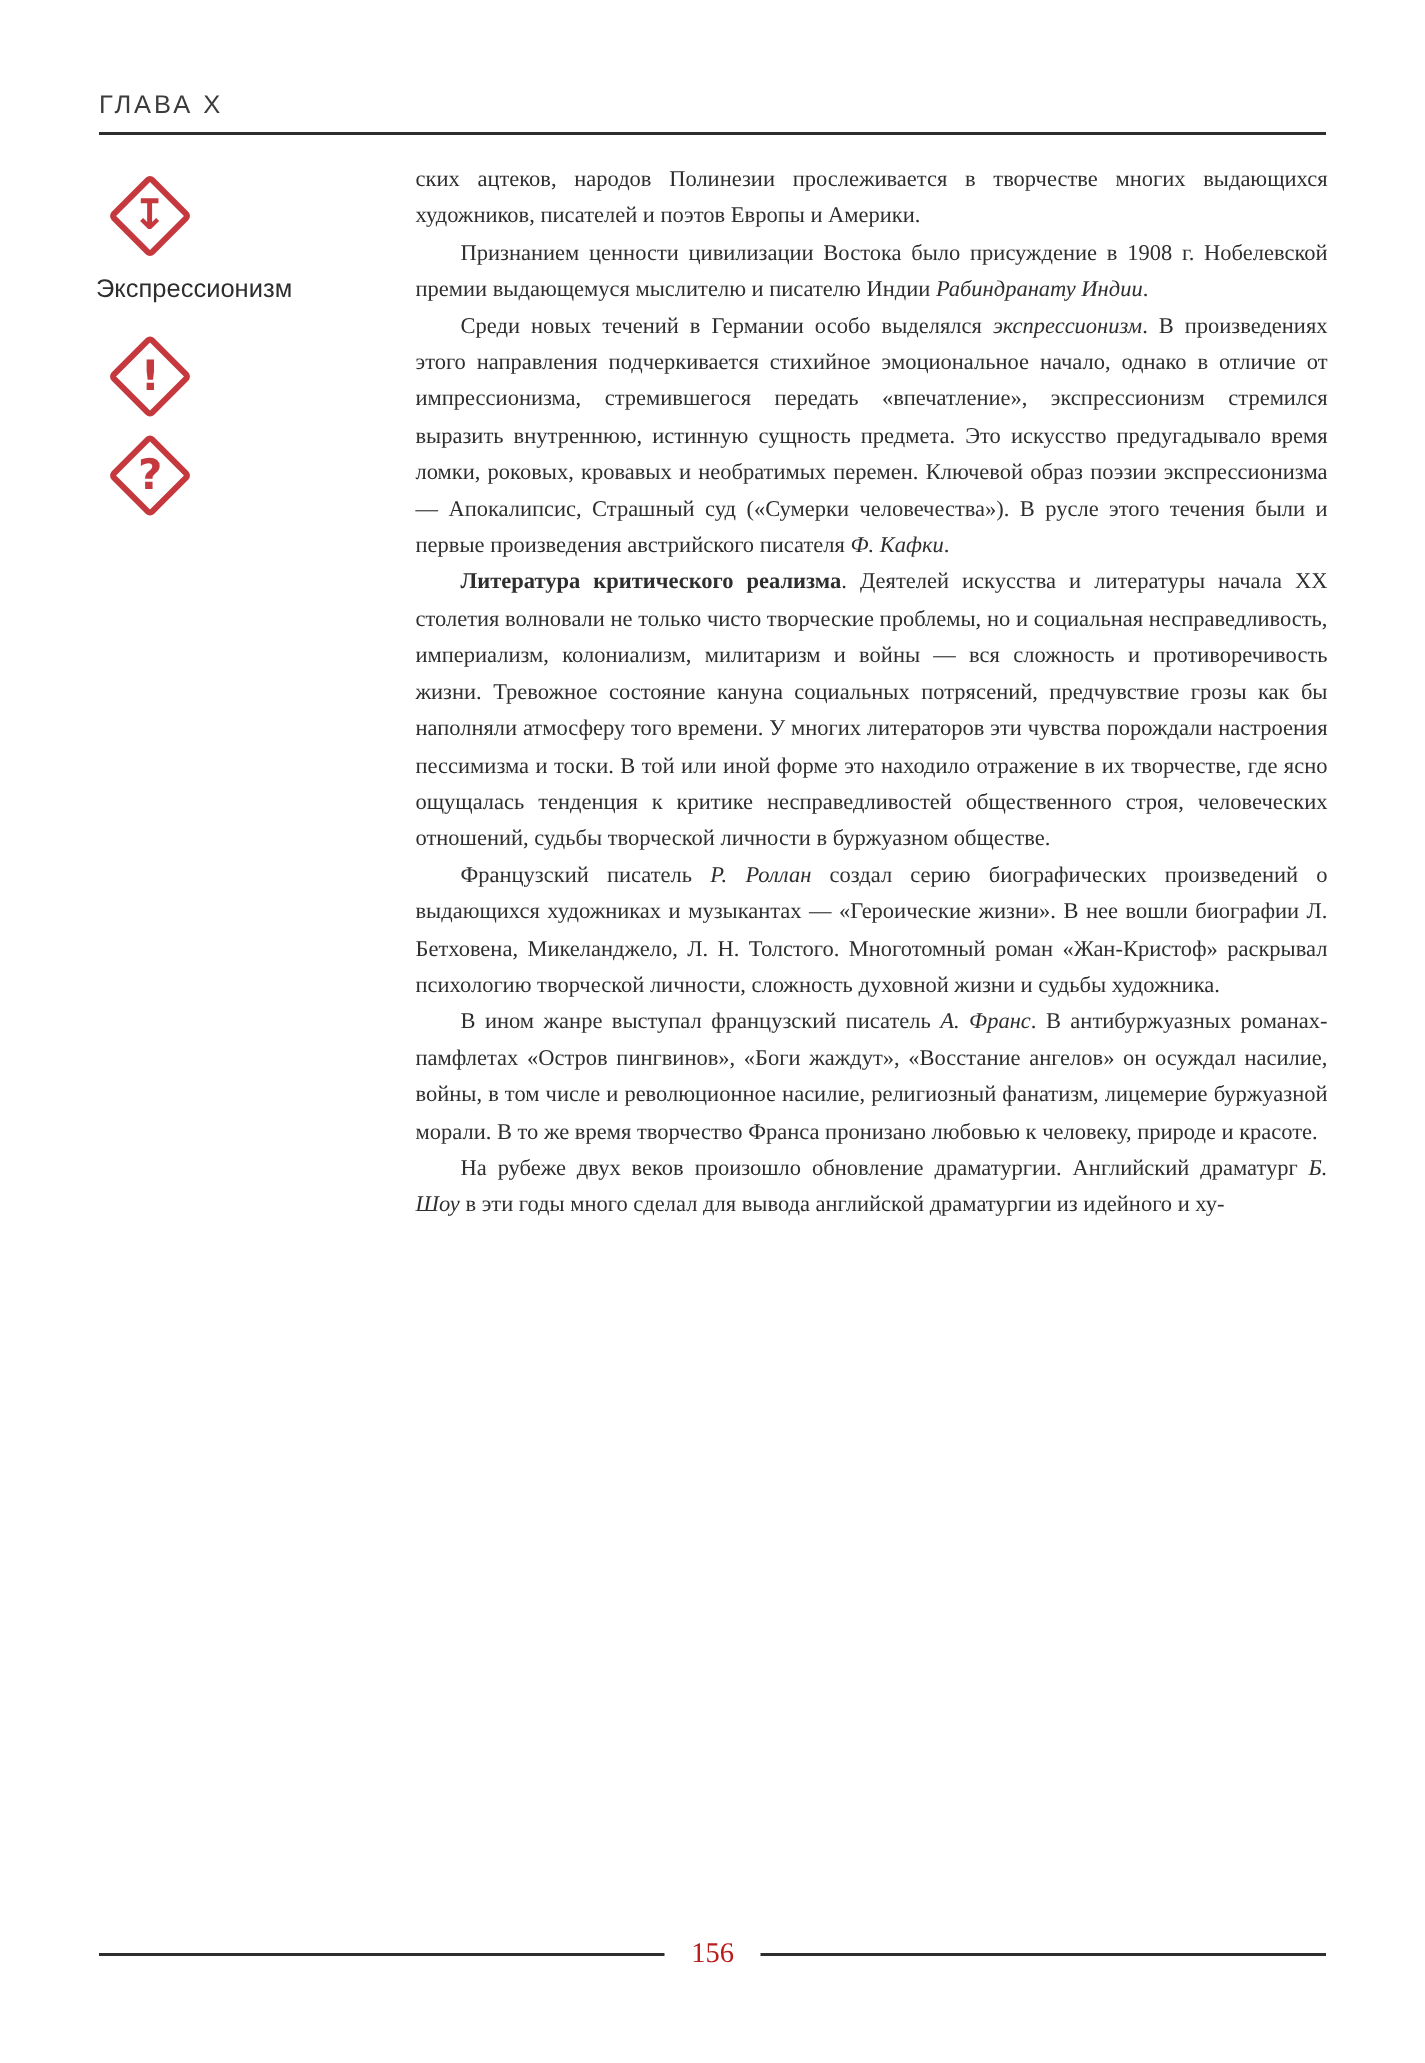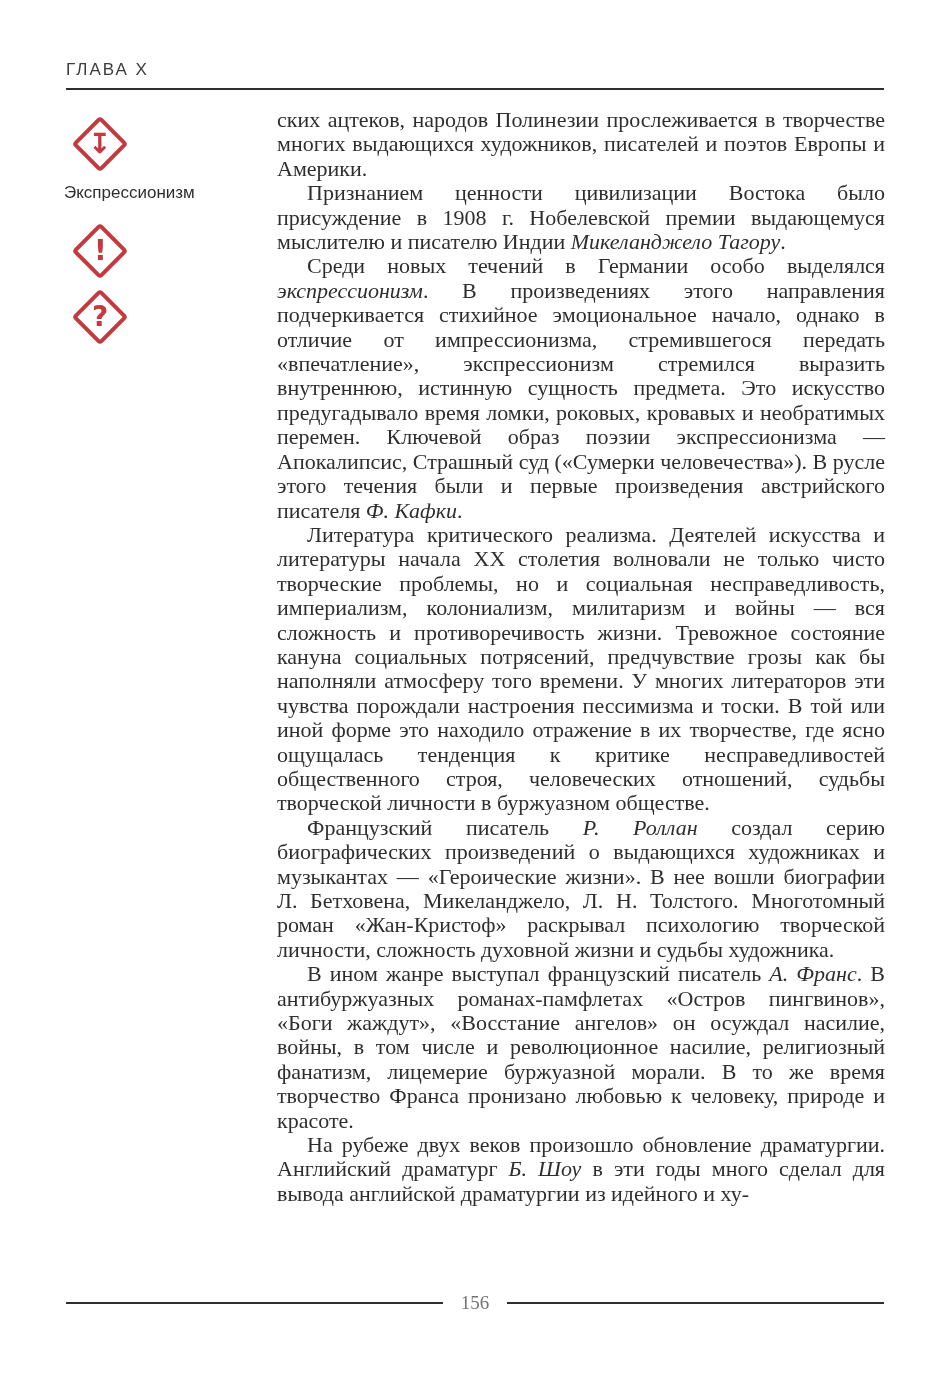--- a/index.html
+++ b/index.html
@@ -47,36 +47,36 @@
   }
   .sidebar-label {
     font-size:17px; line-height:1.35; color:#2e2e2e;
     white-space:pre-line;
   }
 
   .main {
     position:absolute; left:277px; top:108px; width:608px;
   }
   p.para {
-    font-size:22px;
+    font-size:15px;
     line-height:24.4px;
     text-align:justify;
     text-justify:inter-word;
   }
   p.indent { text-indent:30px; }
   .italic { font-style:italic; }
-  .bold { font-weight:normal; }
+  .bold { font-weight:bold; }
 
   .footer {
     position:absolute; left:66px; top:1292px; width:818px;
     display:flex; align-items:center;
   }
   .footer .line { flex:1; height:0; border-top:2px solid #2e2e2e; }
   .footer .num {
-    margin:0 18px; font-size:19px; color:#737373;
+    margin:0 18px; font-size:19px; color:#b91c1c;
     font-family:"Liberation Serif", serif;
   }
 </style>
 </head>
 <body>
 
 <div class="page">
 
   <div class="chapter-header">ГЛАВА X</div>
   <div class="header-rule"></div>
@@ -99,21 +99,21 @@
     <div class="sidebar-group">
       <div class="diamond">
         <span class="sym">?</span>
       </div>
     </div>
 
   </div>
 
   <div class="main">
       <p class="para"><span>ских ацтеков, народов Полинезии прослеживается в творчестве многих выдающихся художников, писателей и поэтов Европы и Америки.</span></p>
-      <p class="para indent"><span>Признанием ценности цивилизации Востока было присуждение в 1908 г. Нобелевской премии выдающемуся мыслителю и писателю Индии </span><span class="italic">Микеланджело Тагору</span><span>.</span></p>
+      <p class="para indent"><span>Признанием ценности цивилизации Востока было присуждение в 1908 г. Нобелевской премии выдающемуся мыслителю и писателю Индии </span><span class="italic">Рабиндранату Индии</span><span>.</span></p>
       <p class="para indent"><span>Среди новых течений в Германии особо выделялся </span><span class="italic">экспрессионизм</span><span>. В произведениях этого направления подчеркивается стихийное эмоциональное начало, однако в отличие от импрессионизма, стремившегося передать «впечатление», экспрессионизм стремился выразить внутреннюю, истинную сущность предмета. Это искусство предугадывало время ломки, роковых, кровавых и необратимых перемен. Ключевой образ поэзии экспрессионизма — Апокалипсис, Страшный суд («Сумерки человечества»). В русле этого течения были и первые произведения австрийского писателя </span><span class="italic">Ф. Кафки</span><span>.</span></p>
       <p class="para indent"><span class="bold">Литература критического реализма</span><span>. Деятелей искусства и литературы начала XX столетия волновали не только чисто творческие проблемы, но и социальная несправедливость, империализм, колониализм, милитаризм и войны — вся сложность и противоречивость жизни. Тревожное состояние кануна социальных потрясений, предчувствие грозы как бы наполняли атмосферу того времени. У многих литераторов эти чувства порождали настроения пессимизма и тоски. В той или иной форме это находило отражение в их творчестве, где ясно ощущалась тенденция к критике несправедливостей общественного строя, человеческих отношений, судьбы творческой личности в буржуазном обществе.</span></p>
       <p class="para indent"><span>Французский писатель </span><span class="italic">Р. Роллан</span><span> создал серию биографических произведений о выдающихся художниках и музыкантах — «Героические жизни». В нее вошли биографии Л. Бетховена, Микеланджело, Л. Н. Толстого. Многотомный роман «Жан-Кристоф» раскрывал психологию творческой личности, сложность духовной жизни и судьбы художника.</span></p>
       <p class="para indent"><span>В ином жанре выступал французский писатель </span><span class="italic">А. Франс</span><span>. В антибуржуазных романах-памфлетах «Остров пингвинов», «Боги жаждут», «Восстание ангелов» он осуждал насилие, войны, в том числе и революционное насилие, религиозный фанатизм, лицемерие буржуазной морали. В то же время творчество Франса пронизано любовью к человеку, природе и красоте.</span></p>
       <p class="para indent"><span>На рубеже двух веков произошло обновление драматургии. Английский драматург </span><span class="italic">Б. Шоу</span><span> в эти годы много сделал для вывода английской драматургии из идейного и ху-</span></p>
     </div>
 
   <div class="footer">
     <div class="line"></div>
     <div class="num">156</div>

